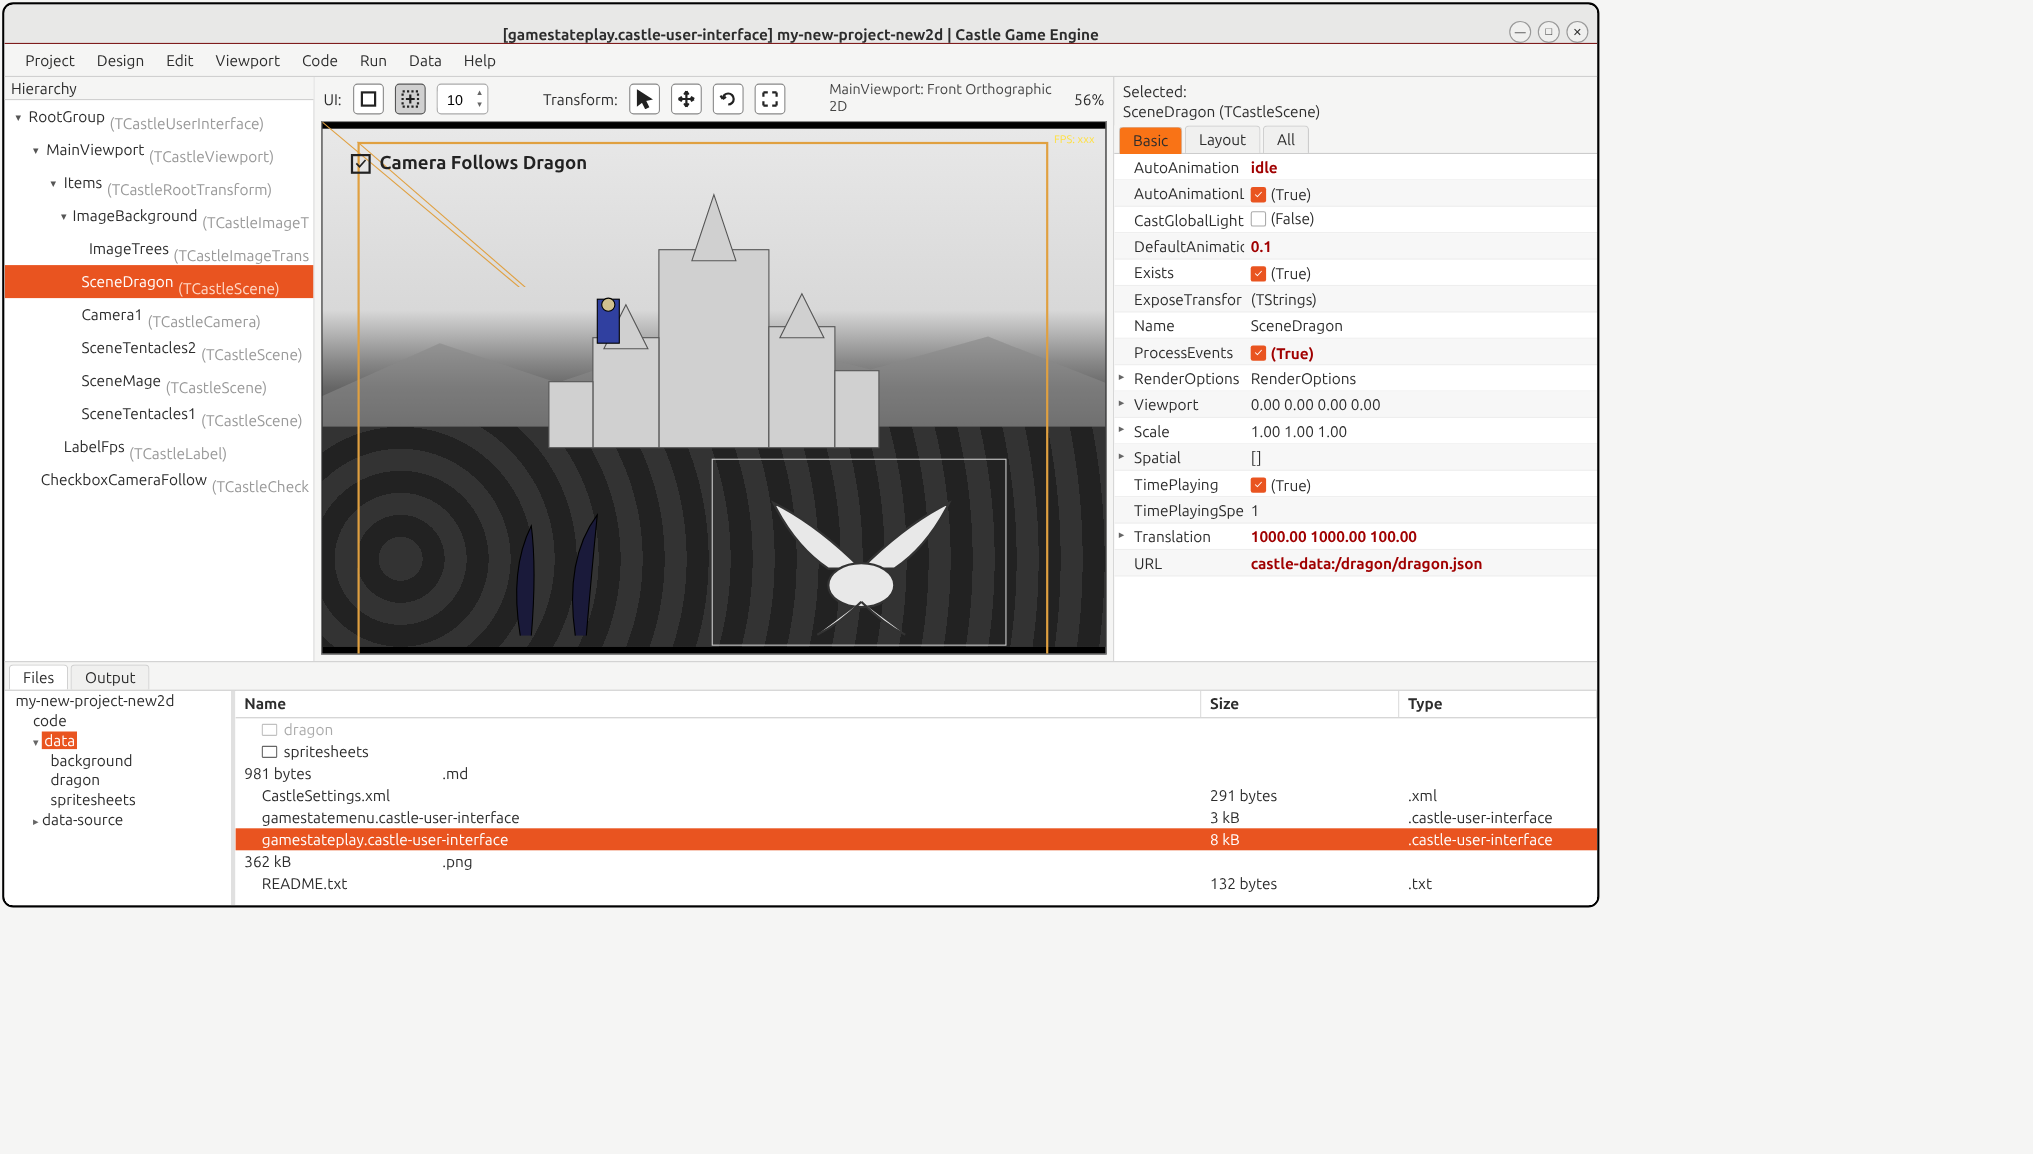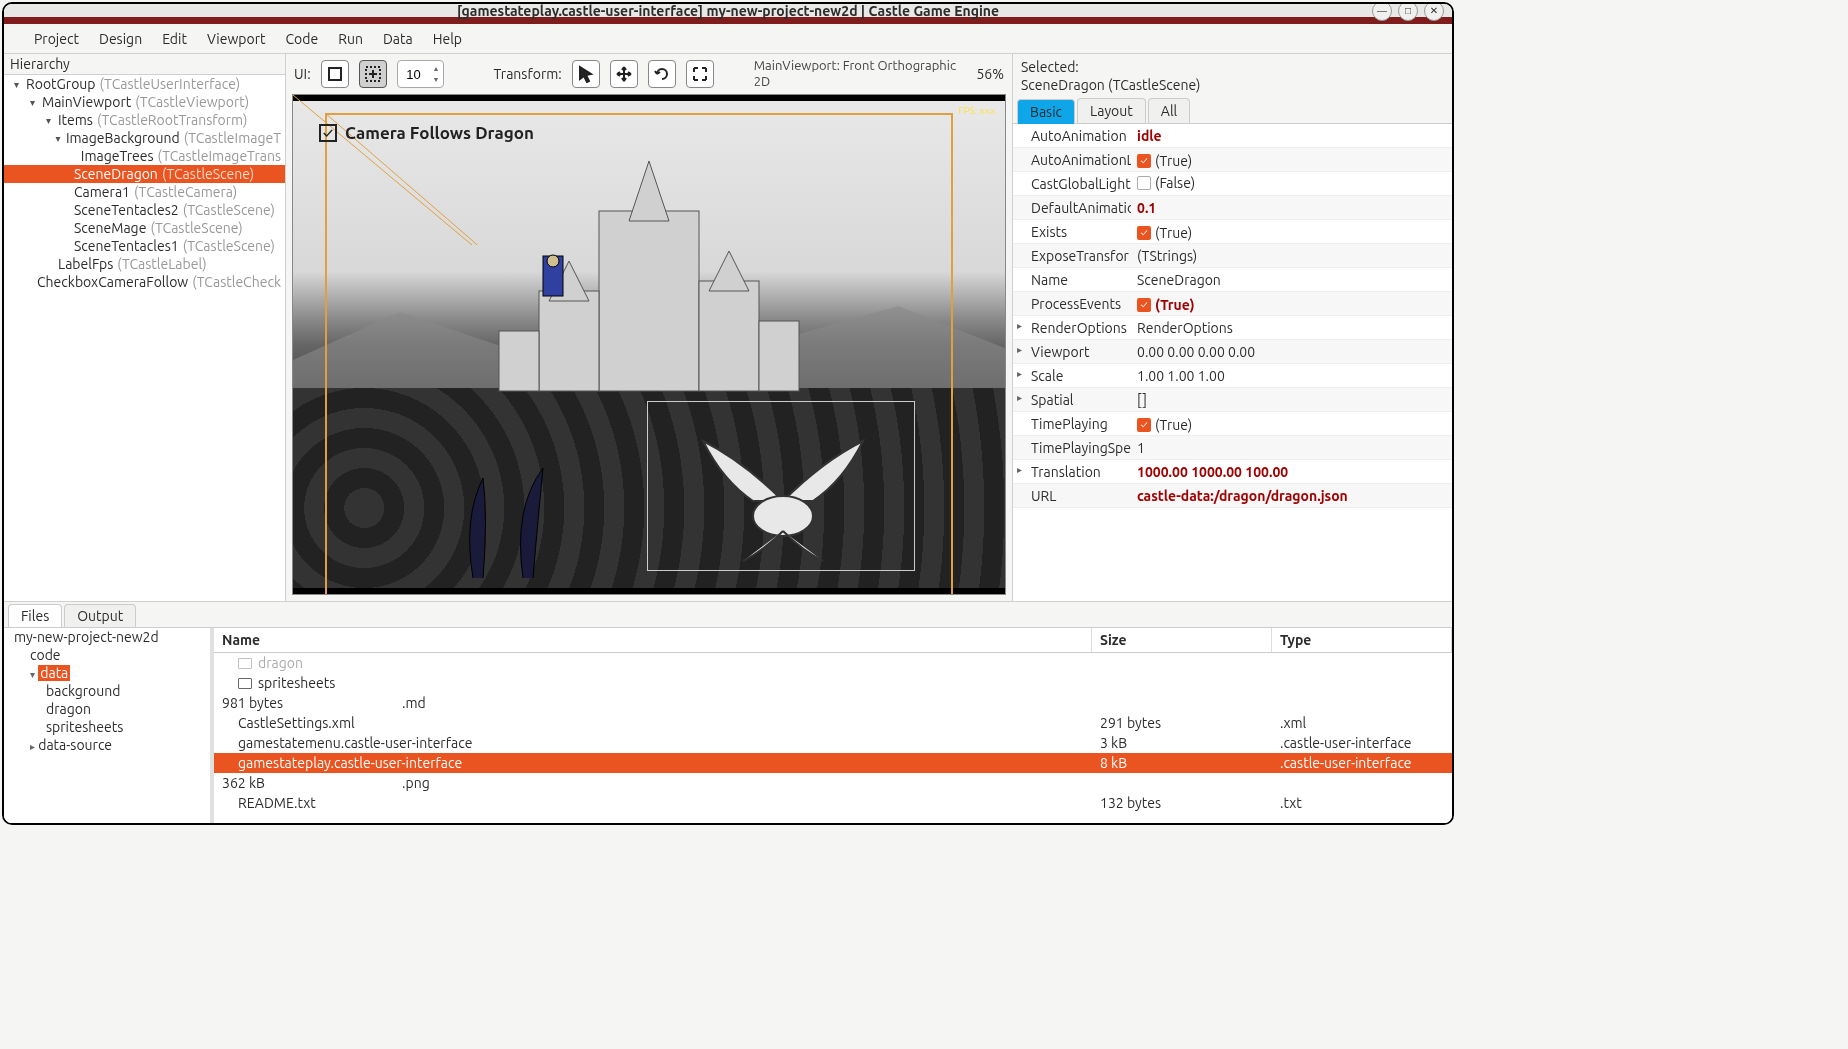--- a/index.html
+++ b/index.html
@@ -1,38 +1,38 @@
 <!DOCTYPE html>
 <html><head>
 <meta charset="utf-8">
 <style>
 * { box-sizing: border-box; margin: 0; padding: 0; }
 body { font-family: "Ubuntu", "Segoe UI", sans-serif; font-size: 14px; background: #f5f5f4; color: #2c2c2c; overflow: hidden; }
 
 .window { width: 1452px; height: 823px; border: 2px solid #000; border-radius: 10px; margin: 2px; background: #f5f5f4; display: flex; flex-direction: column; overflow: hidden; }
 
-.titlebar { height: 20px; background: #e8e8e7; display: flex; align-items: center; justify-content: center; position: relative; border-bottom: 7px solid #7f1d1d; }
+.titlebar { height: 36px; background: #e8e8e7; display: flex; align-items: flex-end; justify-content: center; position: relative; border-bottom: 1px solid #7f1d1d; }
 .titlebar-title { font-weight: bold; font-size: 14px; }
 .window-controls { position: absolute; right: 8px; display: flex; gap: 6px; }
 .win-btn { width: 20px; height: 20px; border: 1px solid #999; border-radius: 50%; background: #f0f0ef; display: flex; align-items: center; justify-content: center; font-size: 10px; cursor: pointer; }
 
-.menubar { height: 30px; background: #f5f5f4; display: flex; align-items: center; padding: 0 20px; border-bottom: 1px solid #d0d0d0; }
+.menubar { height: 30px; background: #f5f5f4; display: flex; align-items: center; padding: 0 9px; border-bottom: 1px solid #d0d0d0; }
 .menu-item { padding: 4px 10px; cursor: pointer; }
 
 .main-area { flex: 1; display: flex; overflow: hidden; }
 
 .hierarchy-panel { width: 282px; display: flex; flex-direction: column; border-right: 1px solid #d0d0d0; background: #fff; }
 .panel-header { padding: 2px 6px; background: #f5f5f4; border-bottom: 1px solid #d0d0d0; font-size: 14px; }
 .tree { flex: 1; overflow: auto; font-size: 14px; }
 .tree-row { padding: 1px 4px; white-space: nowrap; display: flex; align-items: center; cursor: pointer; }
 .tree-row.selected { background: #e95420; color: #fff; }
 .tree-indent { display: inline-block; }
 .tree-arrow { display: inline-block; width: 12px; font-size: 10px; color: #555; }
 .tree-label { display: inline; }
-.tree-type { color: #999; margin-left: 4px; }
+.tree-type { color: #999; margin-left: 4px; margin-top: 12px; }
 .tree-row.selected .tree-type { color: #ffd9c8; }
 
 .center-panel { flex: 1; display: flex; flex-direction: column; background: #f5f5f4; }
 .viewport-toolbar { height: 40px; display: flex; align-items: center; padding: 4px 8px; gap: 10px; }
 .toolbar-label { font-size: 14px; }
 .tool-btn { width: 28px; height: 28px; border: 1px solid #888; background: #fff; border-radius: 4px; display: flex; align-items: center; justify-content: center; cursor: pointer; }
 .tool-btn.active { background: #d0d0d0; border-color: #555; }
 .spinner { display: flex; align-items: center; border: 1px solid #aaa; border-radius: 4px; background: #fff; height: 28px; }
 .spinner input { width: 32px; border: none; text-align: center; font-size: 13px; outline: none; }
 .spinner-btns { display: flex; flex-direction: column; }
@@ -50,21 +50,21 @@
 .vp-diag { position: absolute; inset: 0; }
 .castle-sil { position: absolute; top: 50px; left: 50%; transform: translateX(-50%); width: 340px; height: 280px; }
 .mountain { position: absolute; bottom: 180px; left: 0; right: 0; height: 120px; background: #888; clip-path: polygon(0 100%, 0 60%, 15% 20%, 30% 50%, 50% 10%, 70% 40%, 85% 15%, 100% 50%, 100% 100%); opacity: 0.6; }
 .forest { position: absolute; bottom: 0; left: 0; right: 0; height: 200px; background: repeating-radial-gradient(circle at 10% 60%, #333 0 20px, #222 20px 40px), #2a2a2a; }
 .vp-fps { position: absolute; top: 10px; right: 10px; color: #ffe040; font-size: 10px; }
 
 .inspector-panel { width: 440px; border-left: 1px solid #d0d0d0; background: #f5f5f4; display: flex; flex-direction: column; }
 .inspector-header { padding: 4px 8px; font-size: 14px; line-height: 1.3; }
 .inspector-tabs { display: flex; border-bottom: 1px solid #ccc; background: #f5f5f4; padding-left: 4px; }
 .insp-tab { padding: 4px 12px; border: 1px solid #ccc; border-bottom: none; background: #f0f0ef; margin-right: 2px; cursor: pointer; border-radius: 4px 4px 0 0; font-size: 14px; }
-.insp-tab.active { background: #0ea5e9; position: relative; top: 1px; }
+.insp-tab.active { background: #f97316; position: relative; top: 1px; }
 .prop-grid { flex: 1; overflow: auto; background: #fff; }
 .prop-row { display: flex; border-bottom: 1px solid #eee; min-height: 24px; align-items: center; }
 .prop-row:nth-child(even) { background: #f7f7f7; }
 .prop-name { width: 118px; padding: 2px 4px 2px 18px; font-size: 14px; overflow: hidden; white-space: nowrap; position: relative; }
 .prop-name.has-arrow::before { content: "▸"; position: absolute; left: 4px; font-size: 10px; color: #666; }
 .prop-value { flex: 1; padding: 2px 6px; font-size: 14px; }
 .prop-value.bold { font-weight: bold; color: #a00000; }
 .prop-check { display: inline-flex; align-items: center; gap: 4px; }
 .prop-check .box { width: 14px; height: 14px; background: #e95420; border-radius: 2px; color: #fff; font-size: 10px; display: flex; align-items: center; justify-content: center; }
 .prop-check .box.off { background: #fff; border: 1px solid #aaa; }

